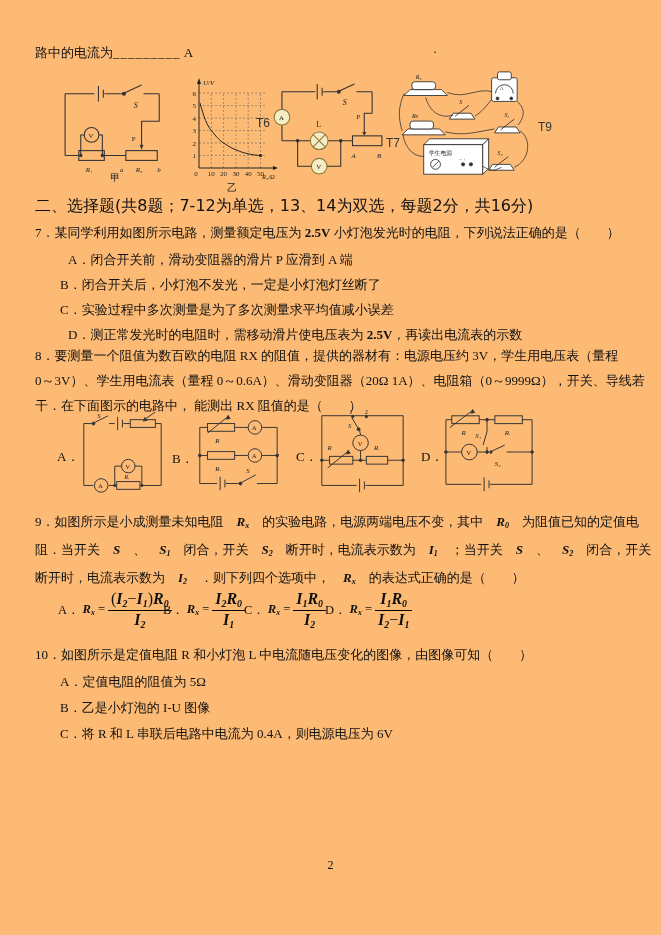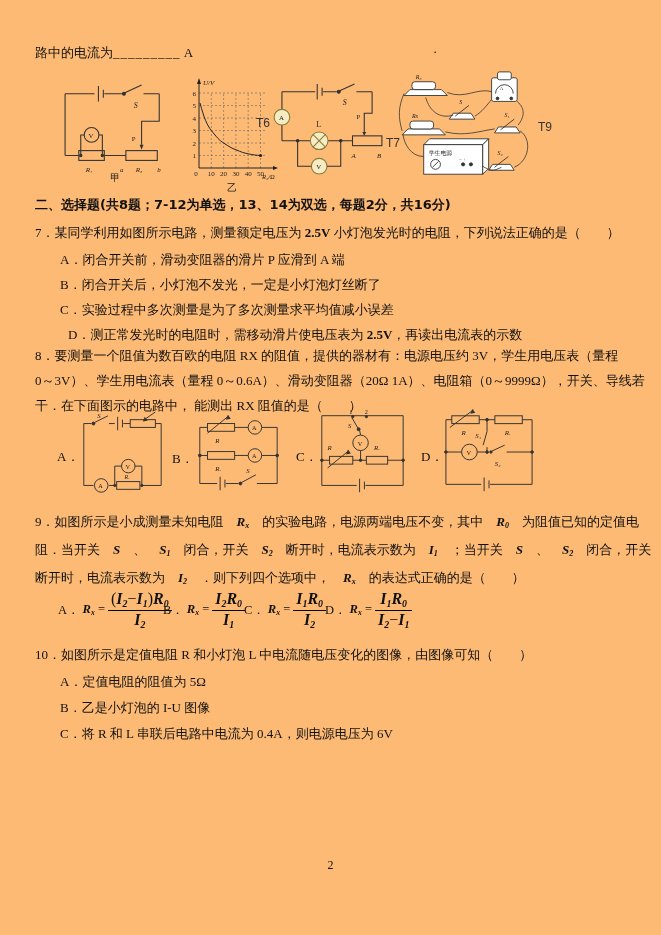--- a/index.html
+++ b/index.html
@@ -1,19 +1,19 @@
 <!DOCTYPE html>
 <html><head>
 <meta charset="utf-8">
 <style>
   html,body{margin:0;padding:0;background:#fff;}
   .page{position:relative;width:661px;height:935px;background:#fdba74;overflow:hidden;
         font-family:"Liberation Serif","DejaVu Sans",serif;color:#111;font-size:13px;}
   .abs{position:absolute;white-space:nowrap;}
-  .hdr{font-weight:bold;font-size:13px;font-family:"DejaVu Sans","Liberation Sans",sans-serif;}
+  .hdr{font-weight:normal;font-size:16px;font-family:"DejaVu Sans","Liberation Sans",sans-serif;}
   .math{font-weight:bold;font-style:italic;font-family:"Liberation Serif",serif;}
   .bold{font-weight:bold;}
   .sub{font-size:0.62em;vertical-align:-0.28em;}
   .blank{letter-spacing:1px;}
   .formula-row{position:absolute;top:589px;left:0;width:661px;height:42px;}
   .formula{position:absolute;top:0;height:42px;display:flex;align-items:center;gap:3px;font-size:12.5px;}
   .frac{display:inline-block;text-align:center;vertical-align:middle;line-height:1.15;font-size:16px;}
   .frac .fnum{display:block;border-bottom:1.2px solid #000;padding:0 3px;}
   .frac .fden{display:block;padding:0 3px;}
   svg text{font-family:"Liberation Serif","DejaVu Sans",serif;fill:#222;}
@@ -171,21 +171,21 @@
     <text x="107" y="24" font-size="5" text-anchor="middle">A</text>
     <text x="33" y="90" font-size="6">学生电源</text>
     <text x="64" y="97" font-size="5">−  +</text>
   </svg>
 
   <span class="abs figtag" style="left:538px;top:120px;">T9</span>
 
   <div class="abs hdr" style="left:35px;top:196px;">二、选择题(共8题；7-12为单选，13、14为双选，每题2分，共16分)</div>
 
   <div class="abs" style="left:35px;top:224px;"><span>7．某同学利用如图所示电路，测量额定电压为 </span><span class="bold">2.5V</span><span> 小灯泡发光时的电阻，下列说法正确的是（　　）</span></div>
-  <div class="abs" style="left:60px;top:251px;"><span>A．闭合开关前，滑动变阻器的滑片 P 应滑到 A 端</span></div>
+  <div class="abs" style="left:68px;top:251px;"><span>A．闭合开关前，滑动变阻器的滑片 P 应滑到 A 端</span></div>
   <div class="abs" style="left:60px;top:276px;"><span>B．闭合开关后，小灯泡不发光，一定是小灯泡灯丝断了</span></div>
   <div class="abs" style="left:60px;top:301px;"><span>C．实验过程中多次测量是为了多次测量求平均值减小误差</span></div>
   <div class="abs" style="left:60px;top:326px;margin-left:8px;"><span>D．测正常发光时的电阻时，需移动滑片使电压表为 </span><span class="bold">2.5V</span><span>，再读出电流表的示数</span></div>
 
   <div class="abs" style="left:35px;top:347px;">8．要测量一个阻值为数百欧的电阻 RX 的阻值，提供的器材有：电源电压约 3V，学生用电压表（量程</div>
   <div class="abs" style="left:35px;top:372px;">0～3V）、学生用电流表（量程 0～0.6A）、滑动变阻器（20Ω 1A）、电阻箱（0～9999Ω），开关、导线若</div>
   <div class="abs" style="left:35px;top:397px;">干．在下面图示的电路中， 能测出 RX 阻值的是（　　）</div>
 
   <span class="abs" style="left:57px;top:448px;">A．</span>
   <svg class="abs" style="left:76px;top:410px;" width="92" height="89" viewBox="0 0 95 92">

